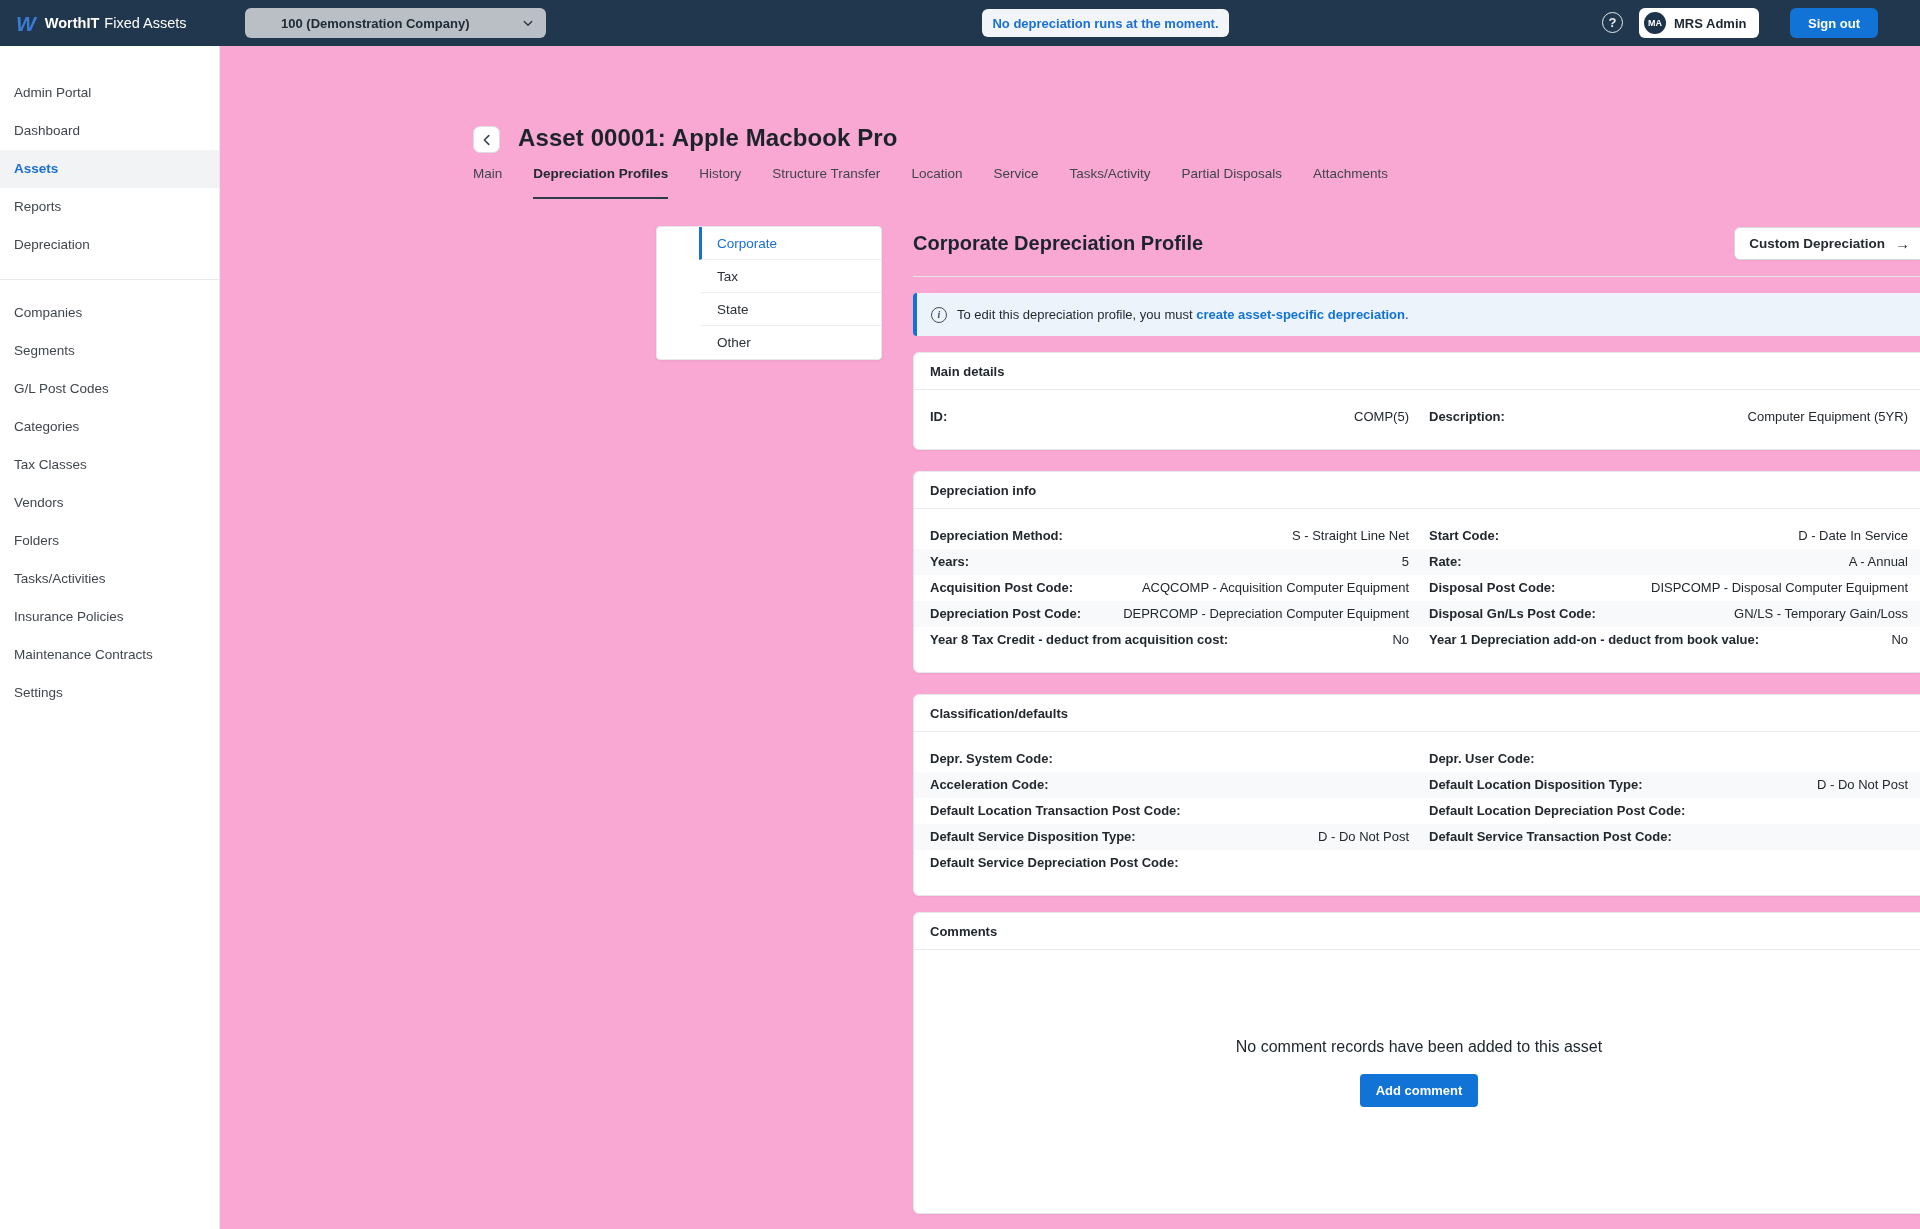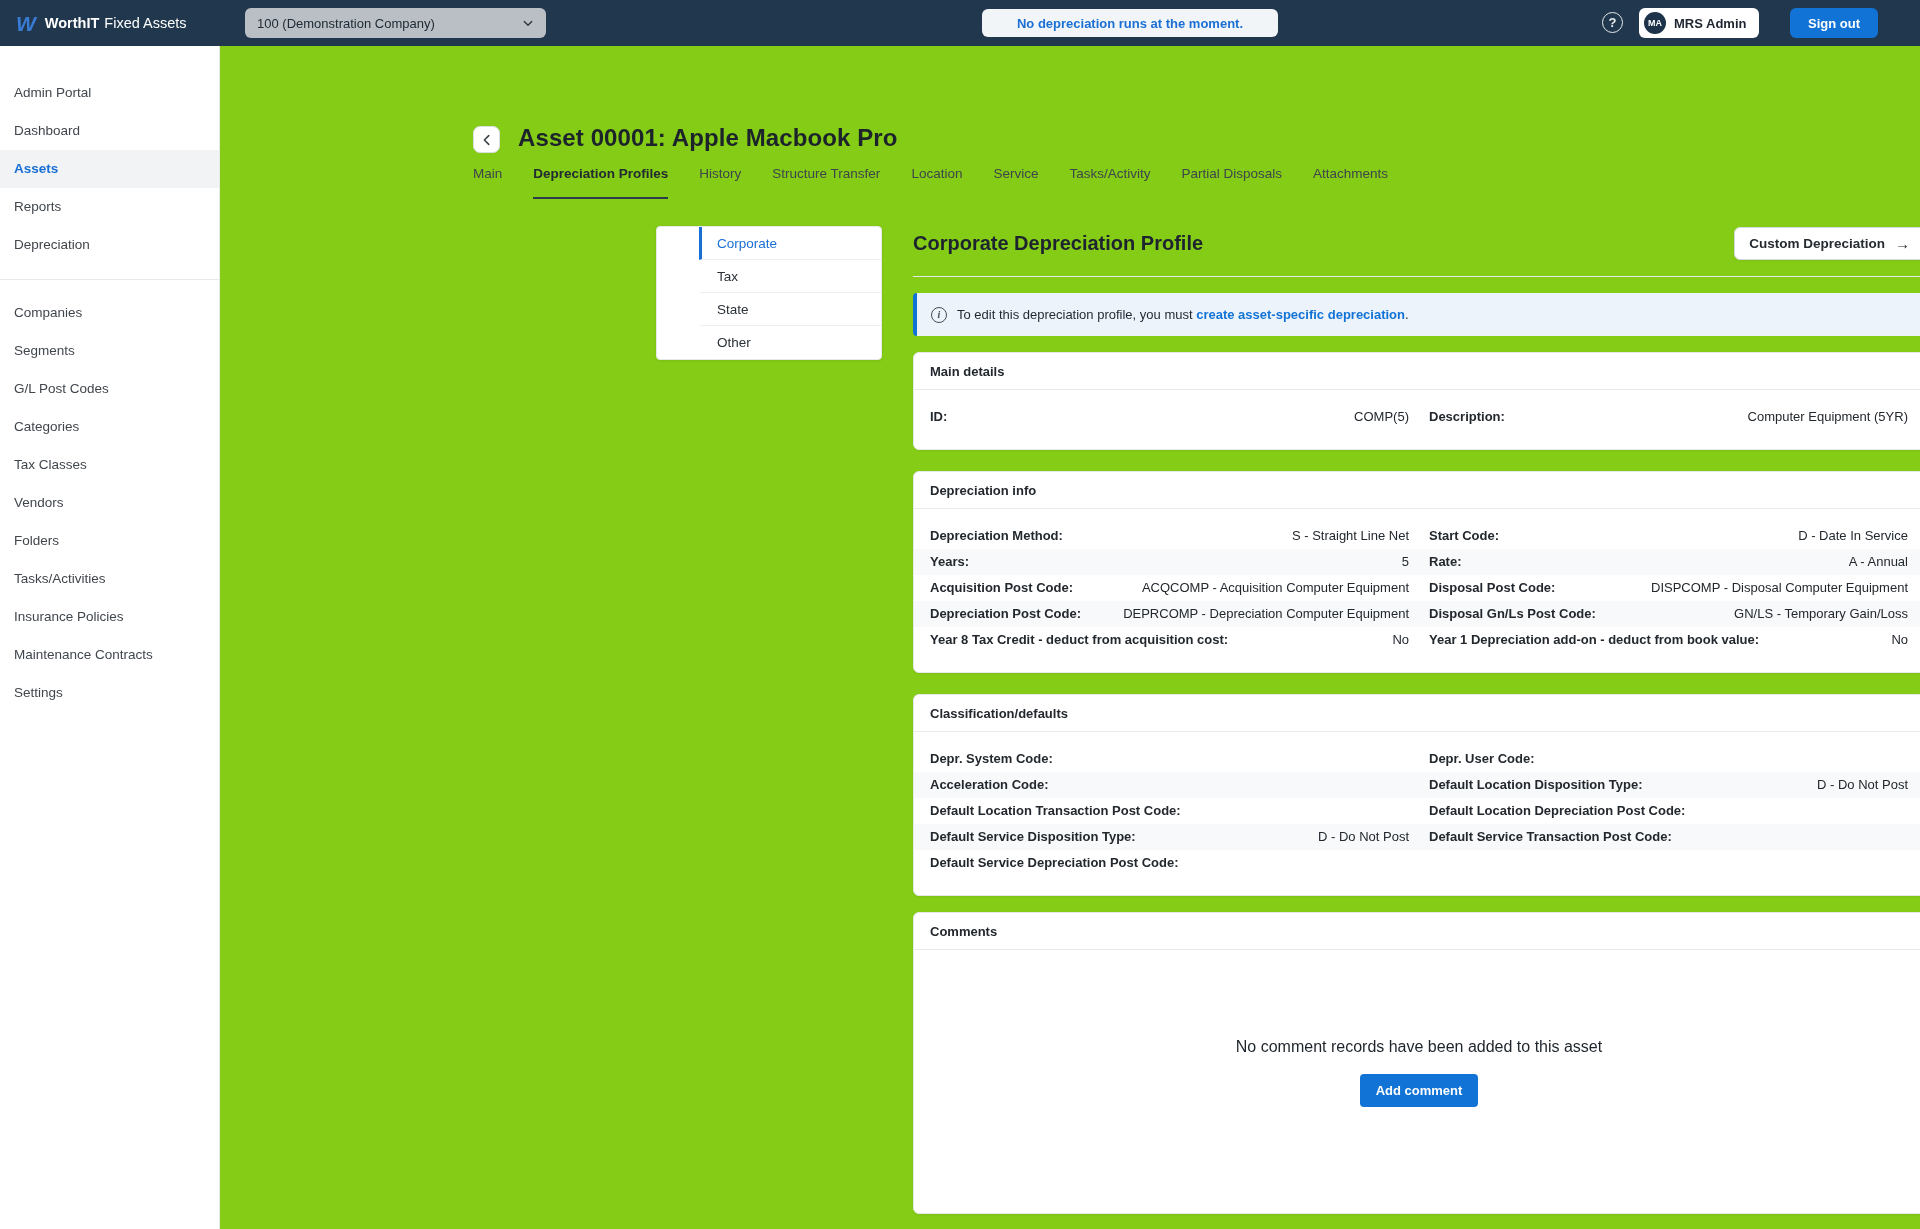--- a/index.html
+++ b/index.html
@@ -7,37 +7,37 @@
   body { font-family:"Liberation Sans", sans-serif; background:#f7f8f9; color:#22272e; }
   #screen { position:relative; width:1920px; height:1229px; }
 
   
   .topbar { position:absolute; top:0; left:0; width:100%; height:46px; background:#20374d; display:flex; align-items:center; z-index:30; }
   .brand { display:flex; align-items:center; gap:9px; padding-left:16px; width:220px; }
   .logo-mark { color:#3a7bd5; font-weight:800; font-style:italic; font-size:21px; line-height:1; }
   .brand-text { color:#fff; font-size:14.5px; white-space:nowrap; }
   .brand-text b { font-weight:700; margin-right:5px; }
   .company-select { position:absolute; left:245px; top:8px; width:301px; height:30px; background:#b9bfc5; border-radius:6px; display:flex; align-items:center; justify-content:space-between; padding:0 12px; cursor:pointer; }
-  .company-select span { font-size:13px; font-weight:400; color:#212b35; }
-  .topbar-banner { position:absolute; left:982px; top:9px; width:296px; height:28px; background:#f2f5f8; border-radius:6px; display:flex; align-items:center; justify-content:center; }
+  .company-select span { font-size:13px; font-weight:700; color:#212b35;margin-left:24px; }
+  .topbar-banner { position:absolute; left:982px; top:9px; width:247px; height:28px; background:#f2f5f8; border-radius:6px; display:flex; align-items:center; justify-content:center; }
   .topbar-banner span { color:#1b6fd3; font-size:13px; font-weight:700; }
   .help-icon { position:absolute; left:1602px; top:12px; width:21px; height:21px; border:1.6px solid #e8ecef; border-radius:50%; color:#e8ecef; font-size:13px; font-weight:700; display:flex; align-items:center; justify-content:center; cursor:pointer; }
   .user-pill { position:absolute; left:1639px; top:8px; height:30px; background:#fff; border-radius:6px; display:flex; align-items:center; gap:8px; padding:0 13px 0 5px; cursor:pointer; }
   .avatar { width:22px; height:22px; border-radius:50%; background:#1d3349; color:#fff; font-size:9px; font-weight:700; display:flex; align-items:center; justify-content:center; }
   .user-name { font-size:13px; font-weight:600; color:#1d2630; }
   .signout-btn { position:absolute; left:1790px; top:8px; height:30px; padding:0 18px; background:#1273d6; border:none; border-radius:6px; color:#fff; font-size:13px; font-weight:600; font-family:inherit; cursor:pointer; }
 
   
   .sidebar { position:absolute; top:46px; left:0; bottom:0; width:220px; background:#fff; border-right:1px solid #e6e8ea; padding-top:28px; z-index:20; }
   .sb-item { height:38px; line-height:38px; padding-left:14px; font-size:13.5px; color:#40464d; cursor:pointer; white-space:nowrap; }
   .sb-item.active { background:#f1f3f4; color:#1a6fd4; font-weight:700; }
   .sb-divider { height:1px; background:#e7e9eb; margin:15px 0 14px 0; }
 
   
-  .main { position:absolute; top:46px; left:220px; right:0; bottom:0; background:#84cc16; }
+  .main { position:absolute; top:46px; left:220px; right:0; bottom:0; background:#f9a8d4; }
   .back-btn { position:absolute; left:253px; top:80px; width:27px; height:27px; background:#fff; border:1px solid #dadee2; border-radius:7px; display:flex; align-items:center; justify-content:center; cursor:pointer; }
   .page-title { position:absolute; left:298px; top:78px; font-size:24px; font-weight:700; color:#1c232b; letter-spacing:.1px; }
   .tabs { position:absolute; left:253px; top:120px; display:flex; gap:31px; height:33px; }
   .tab { font-size:13.5px; color:#3f454b; cursor:pointer; padding-bottom:10px; border-bottom:2px solid transparent; white-space:nowrap;text-align:right; }
   .tab.active { font-weight:700; color:#232a31; border-bottom-color:#2d3c4a; }
 
   
   .profile-nav { position:absolute; left:436px; top:180px; width:226px; background:#fff; border:1px solid #e6e8ea; border-radius:4px; box-shadow:0 1px 3px rgba(16,24,32,.07); overflow:hidden;padding-left:42px; }
   .pn-item { height:33px; line-height:33px; padding-left:15px; font-size:13.5px; color:#2a3138; border-left:3px solid transparent; border-bottom:1px solid #eceef0; cursor:pointer; }
   .pn-item:last-child { border-bottom:none; }

